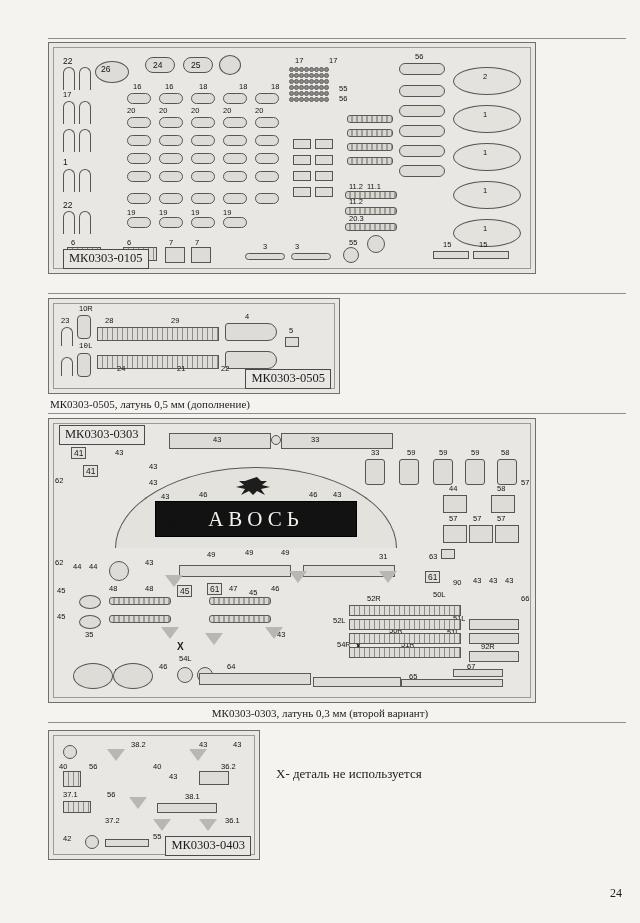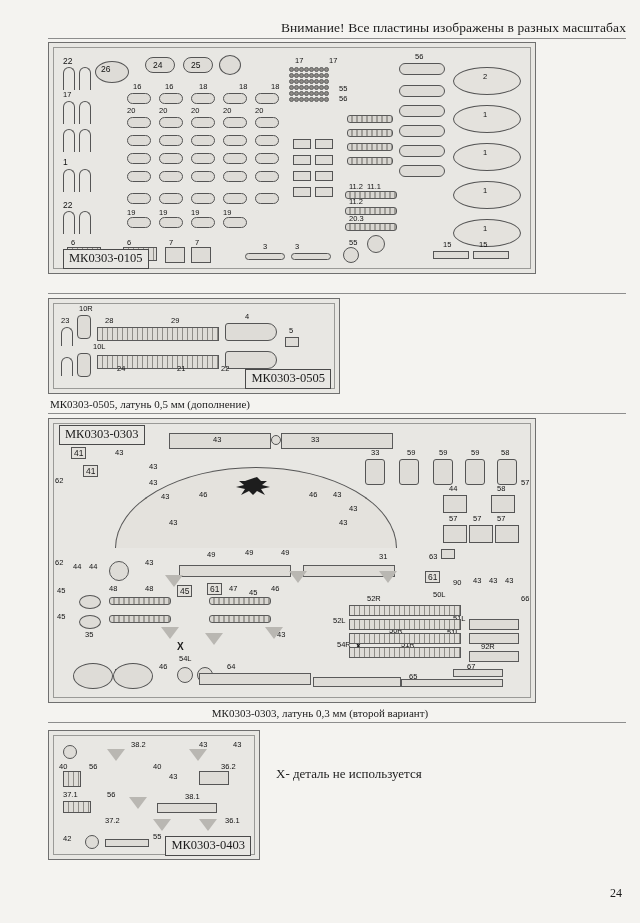--- a/index.html
+++ b/index.html
@@ -168,21 +168,20 @@
     font-family:"Liberation Sans", sans-serif;
     font-size:10px;
     font-weight:bold;
   }
 </style>
 </head>
 <body>
 
 <div class="page">
 
-  <div class="top-note">Внимание! Все пластины изображены в разных масштабах</div>
   <div class="rule" style="left:48px;right:14px;top:38px;height:1px;"></div>
 
   <div class="fret" style="left:48px;top:42px;width:488px;height:232px;">
     <div class="fret-inner"></div>
 
     <div class="num" style="left:14px;top:14px;">22</div>
     <div class="hook" style="left:14px;top:24px;"></div>
     <div class="hook" style="left:30px;top:24px;"></div>
     <div class="num sm" style="left:14px;top:48px;">17</div>
     <div class="hook" style="left:14px;top:58px;"></div>
@@ -380,21 +379,21 @@
     <div class="part" style="left:424px;top:208px;width:36px;height:8px;"></div>
 
     <div class="fretlabel" style="left:14px;top:203px;top:auto;bottom:4px;">МК0303-0105</div>
   </div>
   <div class="rule" style="left:48px;right:14px;top:293px;height:1px;"></div>
 
   <div class="fret" style="left:48px;top:298px;width:292px;height:96px;">
     <div class="fret-inner"></div>
 
     <div class="num sm" style="left:30px;top:6px;">10R</div>
-    <div class="num sm" style="left:44px;top:44px;">10L</div>
+    <div class="num sm" style="left:30px;top:44px;font-family:Liberation Mono, monospace;">10L</div>
     <div class="num sm" style="left:12px;top:18px;">23</div>
     <div class="hook" style="left:12px;top:28px;height:18px;"></div>
     <div class="hook" style="left:12px;top:58px;height:18px;"></div>
 
     <div class="part" style="left:28px;top:16px;width:14px;height:24px;border-radius:4px;"></div>
     <div class="part" style="left:28px;top:54px;width:14px;height:24px;border-radius:4px;"></div>
 
     <div class="num sm" style="left:56px;top:18px;">28</div>
     <div class="num sm" style="left:122px;top:18px;">29</div>
     <div class="ladder" style="left:48px;top:28px;width:120px;height:12px;"></div>
@@ -441,20 +440,21 @@
     <div class="part" style="left:384px;top:40px;width:20px;height:26px;border-radius:3px;"></div>
     <div class="part" style="left:416px;top:40px;width:20px;height:26px;border-radius:3px;"></div>
     <div class="part" style="left:448px;top:40px;width:20px;height:26px;border-radius:3px;"></div>
 
     <div class="arc" style="left:66px;top:48px;width:280px;height:80px;"></div>
     <div class="eagle" style="left:178px;top:56px;width:60px;">
       <svg width="58" height="22" viewBox="0 0 58 22">
         <path d="M29 2 l4 4 h6 l-5 4 8 2 -9 2 4 6 -8 -4 -4 4 -4 -4 -8 4 4 -6 -9 -2 8 -2 -5 -4 h6z" fill="#1d1d1d"></path>
       </svg>
     </div>
+    <div class="plaque" style="left:106px;top:82px;width:200px;height:34px;">АВОСЬ</div>
 
     <div class="num sm" style="left:100px;top:60px;">43</div>
     <div class="num sm" style="left:112px;top:74px;">43</div>
     <div class="num sm" style="left:150px;top:72px;">46</div>
     <div class="num sm" style="left:260px;top:72px;">46</div>
     <div class="num sm" style="left:284px;top:72px;">43</div>
     <div class="num sm" style="left:300px;top:86px;">43</div>
     <div class="num sm" style="left:290px;top:100px;">43</div>
     <div class="num sm" style="left:120px;top:100px;">43</div>
 

